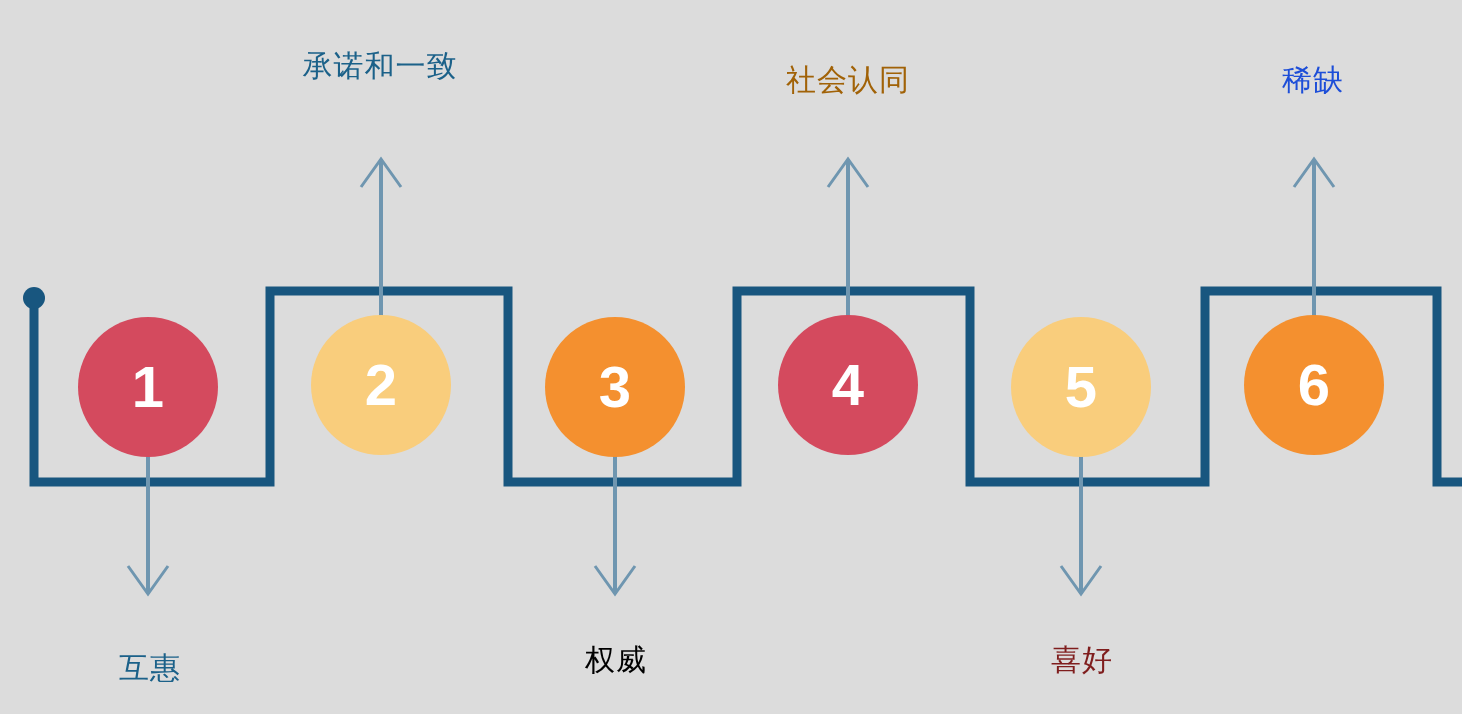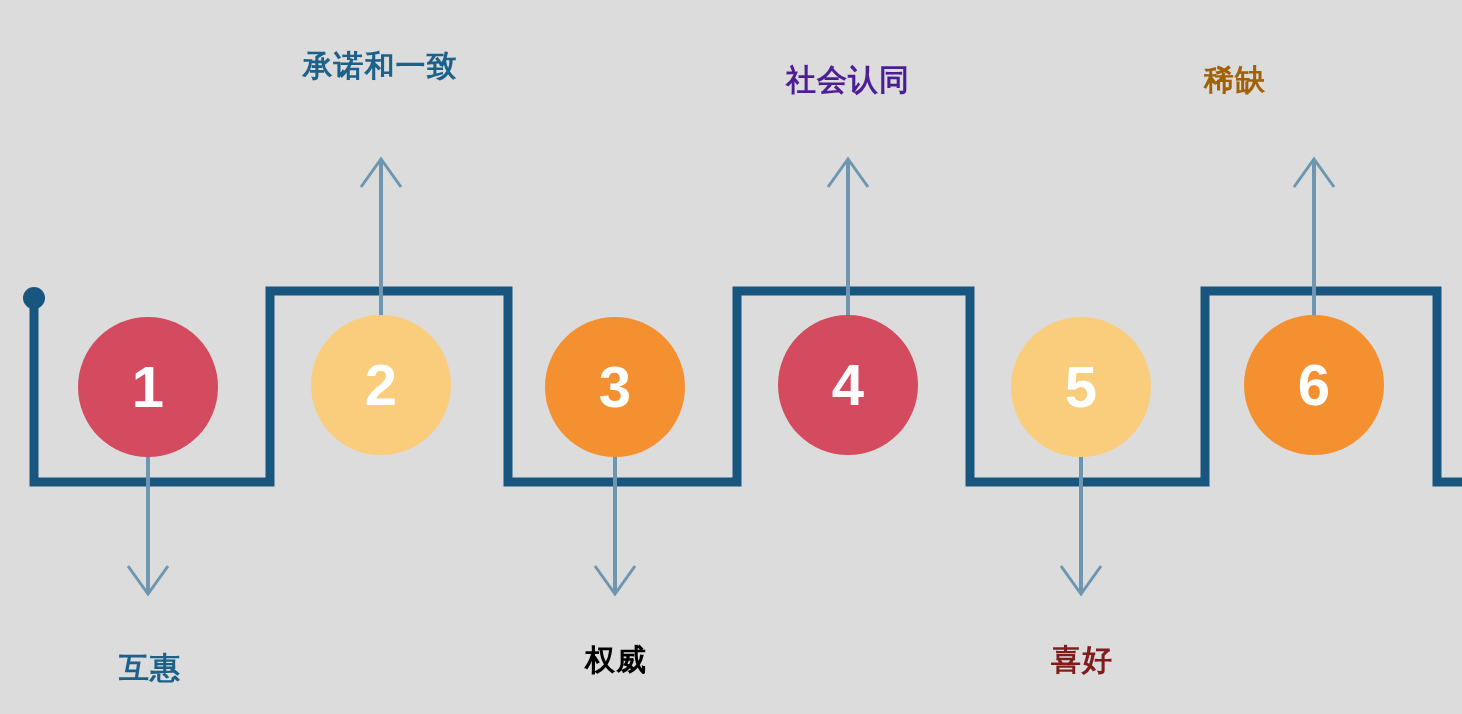--- a/index.html
+++ b/index.html
@@ -46,21 +46,21 @@
     line-height: 1;
     letter-spacing: 0px;
     user-select: none;
   }
 
   
   .label {
     position: absolute;
     color: #1b6189;
     font-size: 30px;
-    font-weight: 700;
+    font-weight: 400;
     white-space: nowrap;
     transform: translateX(-50%);
     letter-spacing: 1px;
     z-index: 6;
   }
   .label.top  { }
   .label.bottom { }
 </style>
 </head>
 <body style="background: rgb(220, 220, 220);">
@@ -122,17 +122,17 @@
   <div class="node" id="node-5" style="left: 1011px; top: 317px; background: rgb(249, 205, 124);">
     <span class="num">5</span>
   </div>
   <div class="node" id="node-6" style="left: 1244px; top: 315px; background: rgb(244, 144, 47);">
     <span class="num">6</span>
   </div>
 
   <div class="label bottom" id="label-1" style="left: 150px; top: 648px; color: rgb(27, 97, 137);">互惠</div>
   <div class="label top" id="label-2" style="left: 380px; top: 46px; color: rgb(27, 97, 137);">承诺和一致</div>
   <div class="label bottom" id="label-3" style="left: 616px; top: 640px; color: #000000;">权威</div>
-  <div class="label top" id="label-4" style="left: 848px; top: 60px; color: #4c1d95;">社会认同</div>
+  <div class="label top" id="label-4" style="left: 848px; top: 60px; color: #a16207;">社会认同</div>
   <div class="label bottom" id="label-5" style="left: 1082px; top: 640px; color: #7f1d1d;">喜好</div>
-  <div class="label top" id="label-6" style="left: 1235px; top: 60px; color: #a16207;">稀缺</div>
+  <div class="label top" id="label-6" style="left: 1313px; top: 60px; color: #1d4ed8;">稀缺</div>
 
 </div>
 
 </body></html>

